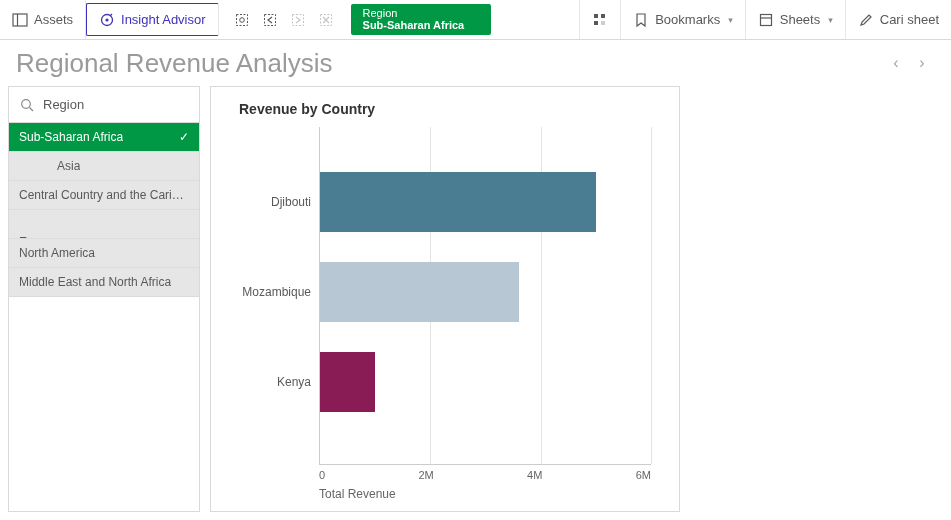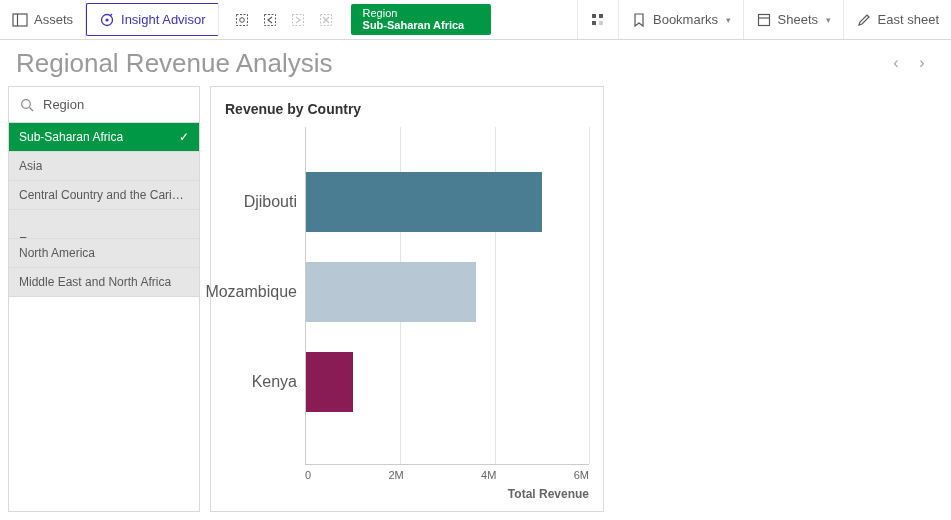--- a/index.html
+++ b/index.html
@@ -77,40 +77,40 @@
     cursor:pointer;
     overflow:hidden;white-space:nowrap;text-overflow:ellipsis;
   }
   .filter-item.selected{
     background:#009845;color:#fff;font-weight:500;justify-content:space-between;
   }
   .check{font-size:12px;}
 
   
   .chart-panel{
-    width:394px;height:426px;border:1px solid #d9d9d9;background:#fff;
-    padding:14px 14px 10px;
+    width:470px;height:426px;border:1px solid #d9d9d9;background:#fff;
+    padding:14px 28px 10px;
     display:flex;flex-direction:column;
   }
   .chart-title{font-size:14px;font-weight:700;color:#333;margin-bottom:10px;}
   .plot-wrap{flex:1;display:flex;}
   .ylabels{
     width:80px;display:flex;flex-direction:column;padding-top:30px;
   }
   .ylab{height:90px;display:flex;align-items:center;justify-content:flex-end;
-        padding-right:8px;font-size:16px;color:#595959;}
+        padding-right:8px;font-size:12px;color:#595959;}
   .plot{
     flex:1;position:relative;border-left:1px solid #ccc;border-bottom:1px solid #ccc;
     margin-bottom:22px;
   }
   .grid{position:absolute;top:0;bottom:0;width:0;border-left:1px solid #e4e4e4;}
   .bar{height:60px;position:absolute;left:0;}
   .xticks{display:flex;justify-content:space-between;font-size:11px;color:#666;
           margin-left:80px;margin-top:-18px;}
-  .xtitle{text-align:right;font-size:12px;color:#666;margin-left:80px;margin-top:6px;font-weight:bold;}
+  .xtitle{text-align:left;font-size:12px;color:#666;margin-left:80px;margin-top:6px;}
 
   svg.ico{width:16px;height:16px;flex:none;}
 </style>
 </head>
 <body>
 
 <div class="toolbar">
   <div class="btn assets">
     <svg class="ico" viewBox="0 0 16 16">
         <rect x="1" y="2" width="14" height="12" fill="none" stroke="#595959" stroke-width="1.2"></rect>
@@ -185,21 +185,21 @@
           <rect x="2.5" y="2.5" width="11" height="11" fill="none" stroke="#595959" stroke-width="1.2"></rect>
           <line x1="2.5" y1="6" x2="13.5" y2="6" stroke="#595959" stroke-width="1.2"></line>
         </svg>
       <span>Sheets</span>
       <span class="caret">▾</span>
     </div>
     <div class="btn last">
       <svg class="ico" viewBox="0 0 16 16">
           <path d="M3 13 l1-3 7-7 2 2 -7 7 z" fill="none" stroke="#595959" stroke-width="1.2"></path>
         </svg>
-      <span>East sheet</span>
+      <span>Cari sheet</span>
     </div>
   </div>
 </div>
 
 <div class="titlebar">
   <h1>Regional Revenue Analysis</h1>
   <div class="spacer" style="flex:1"></div>
   <div class="nav-arrow">‹</div>
   <div class="nav-arrow">›</div>
 </div>
@@ -213,21 +213,21 @@
           <line x1="10.5" y1="10.5" x2="14" y2="14" stroke="#8a8a8a" stroke-width="1.2"></line>
         </svg>
       <span>Region</span>
     </div>
     <div class="filter-list" id="filter-list">
         <div class="filter-item selected">
           <span style="overflow: hidden; text-overflow: ellipsis;">Sub-Saharan Africa</span>
           <span class="check">✓</span>
         </div>
         <div class="filter-item">
-          <span style="overflow: hidden; text-overflow: ellipsis;">Asia</span>
+          <span style="overflow: hidden; text-overflow: ellipsis; margin-left: 38px;">Asia</span>
         </div>
         <div class="filter-item">
           <span style="overflow: hidden; text-overflow: ellipsis;">Central Country and the Cari…</span>
         </div>
         <div class="filter-item">
           <span style="overflow: hidden; text-overflow: ellipsis; margin-top: 36px;">Europe</span>
         </div>
         <div class="filter-item">
           <span style="overflow: hidden; text-overflow: ellipsis;">North America</span>
         </div>

